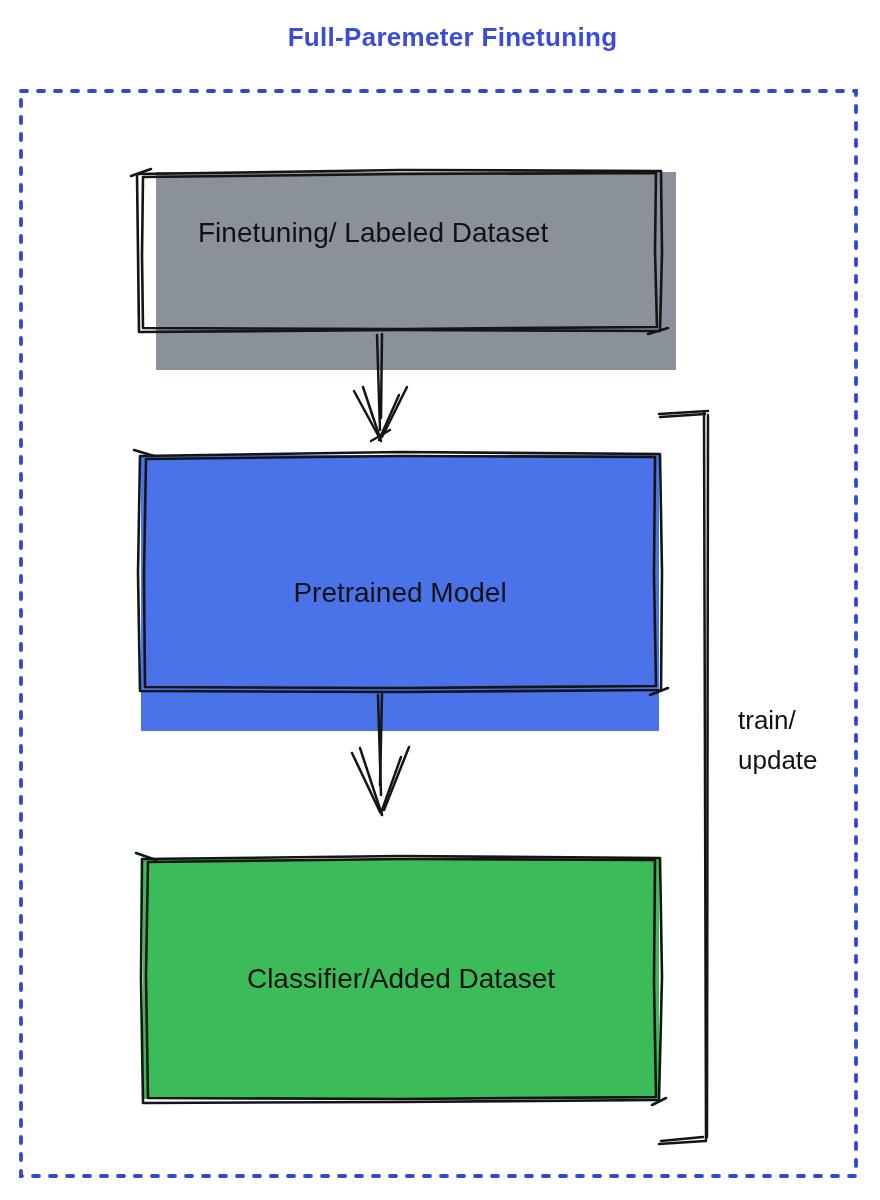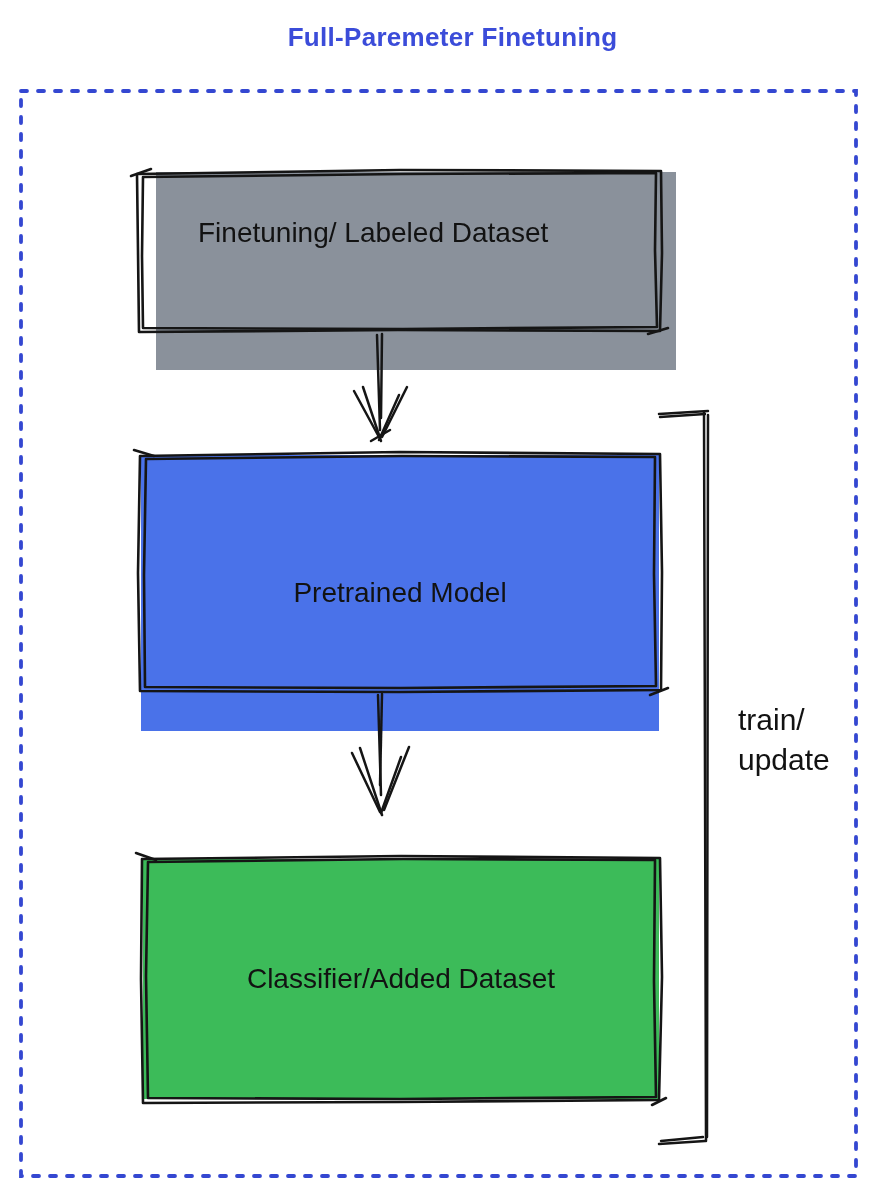--- a/index.html
+++ b/index.html
@@ -12,21 +12,21 @@
     position:absolute;left:0;top:22px;width:905px;text-align:center;
     font-size:26px;font-weight:600;letter-spacing:.3px;
   }
   .node{
     position:absolute;display:flex;align-items:center;justify-content:center;
     font-size:28px;color:#121212;
   }
   .node.top-left{align-items:flex-start;justify-content:flex-start;
     padding:45px 0 0 42px;box-sizing:border-box;}
   .bracket-label{
-    position:absolute;left:738px;top:700px;font-size:30px;line-height:40px;
+    position:absolute;left:738px;top:700px;font-size:26px;line-height:40px;
     color:#121212;
   }
   svg.overlay{position:absolute;inset:0;pointer-events:none;z-index:5;}
   svg .sketch{fill:none;stroke-linecap:round;stroke-linejoin:round;}
 </style>
 </head>
 <body>
 
 <div class="stage">
 

